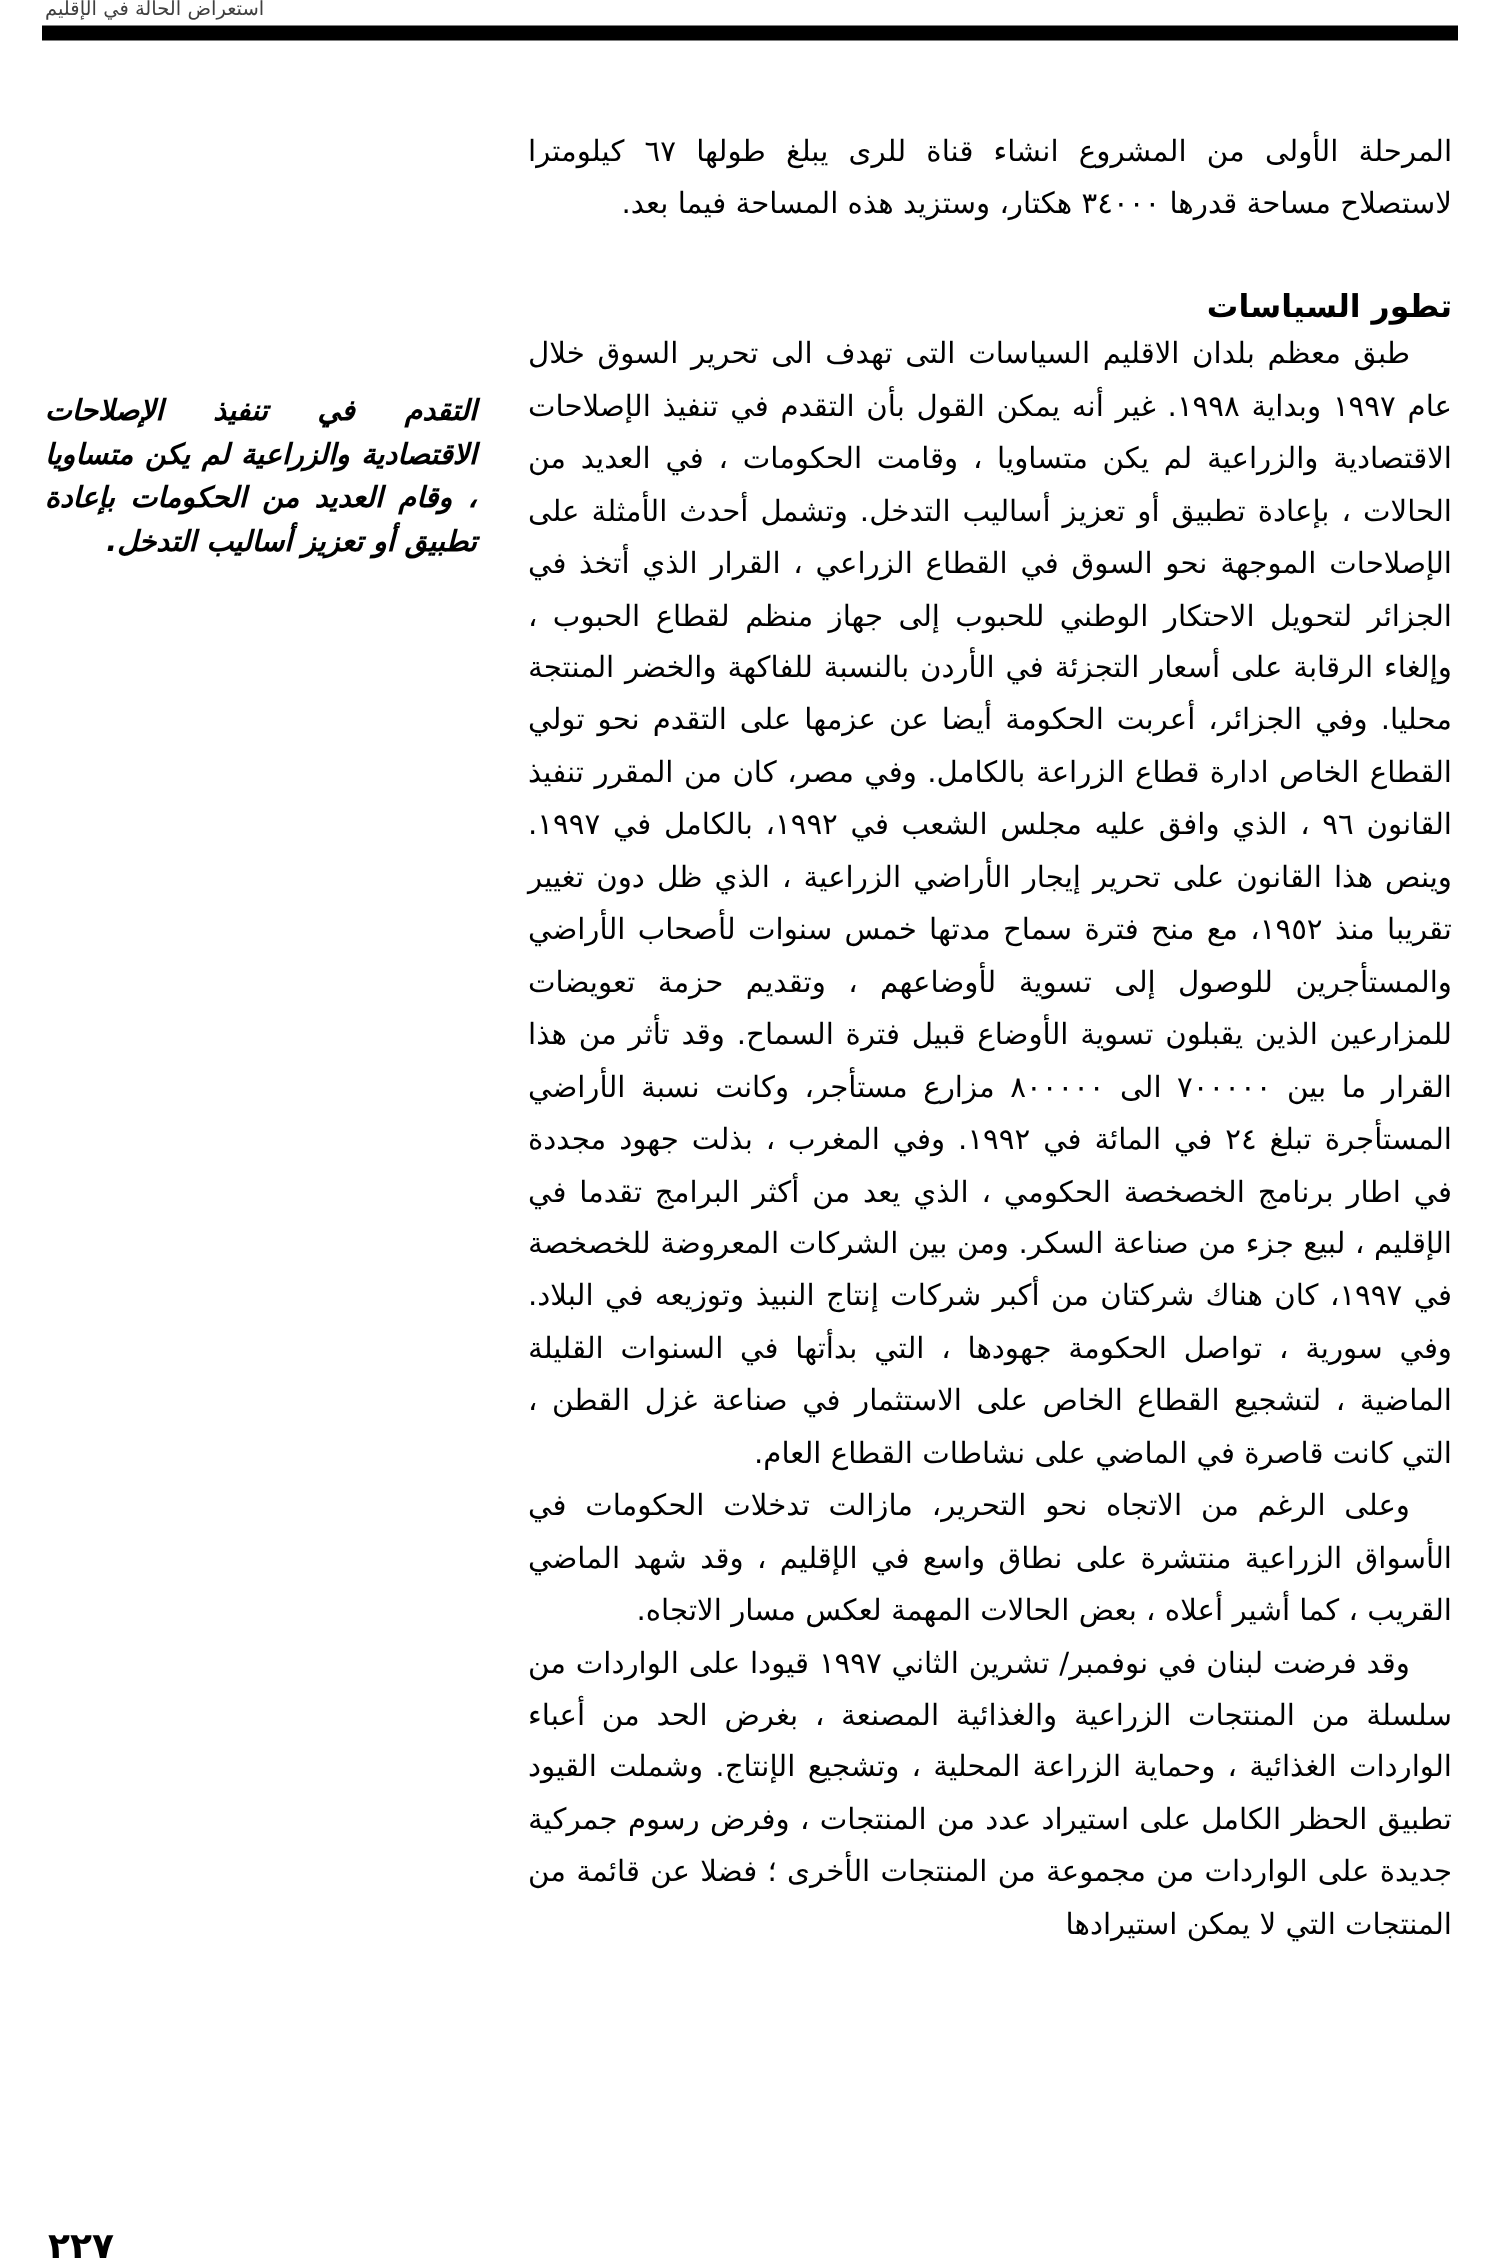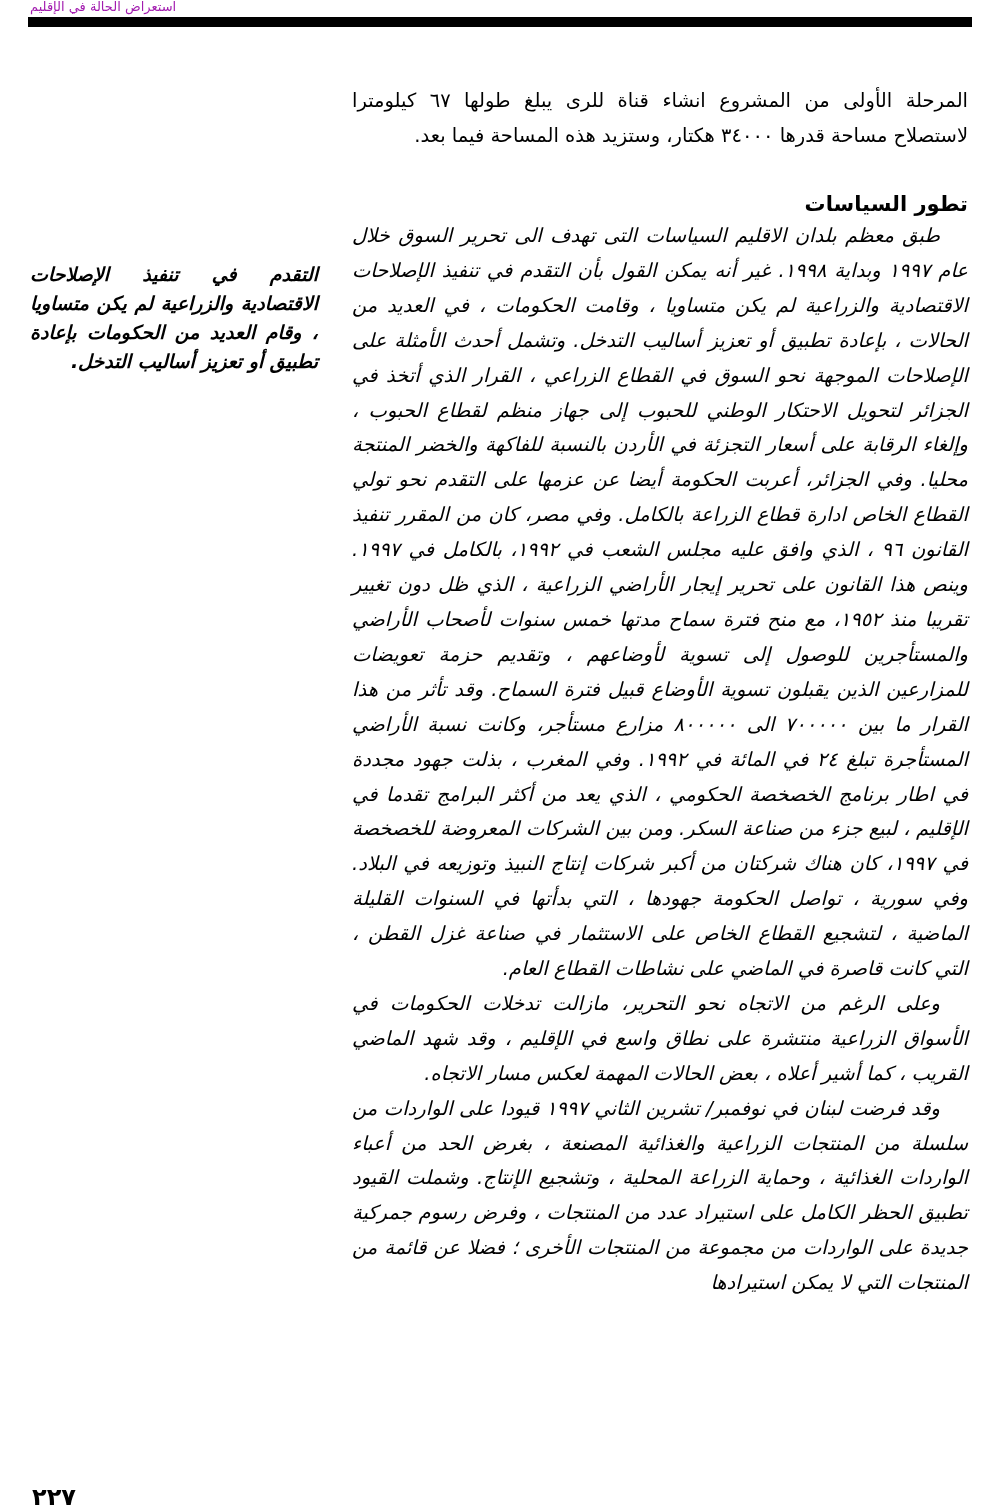--- a/index.html
+++ b/index.html
@@ -15,21 +15,21 @@
       font-family: "DejaVu Sans", "Liberation Sans", sans-serif;
     }
     .running-header {
       position: absolute;
       left: 30px;
       top: 0px;
       width: 260px;
       height: 16px;
       font-size: 13px;
       line-height: 14px;
-      color: #a21caf;
+      color: #404040;
       direction: rtl;
       text-align: left;
       white-space: nowrap;
       overflow: hidden;
       letter-spacing: -0.3px;
     }
     .header-rule {
       position: absolute;
       left: 28px;
       top: 17px;
@@ -47,21 +47,20 @@
       text-align-last: right;
       font-size: 19.5px;
       line-height: 34.9px;
       letter-spacing: -0.2px;
     }
     .main-column p {
       margin: 0;
     }
     .main-column p.indent {
       text-indent: 28px;
-      font-style: italic;
     }
     .intro-block {
       height: 105px;
     }
     .section-heading {
       font-size: 21px;
       font-weight: bold;
       line-height: 30px;
       height: 30px;
     }

